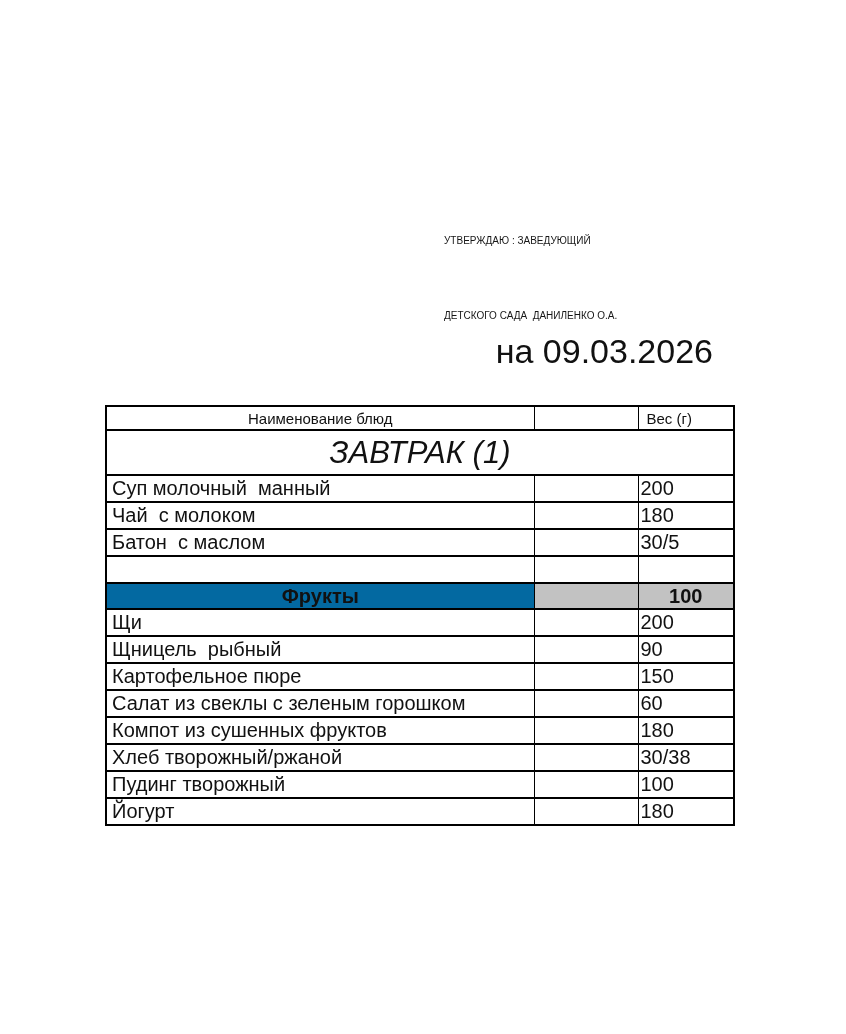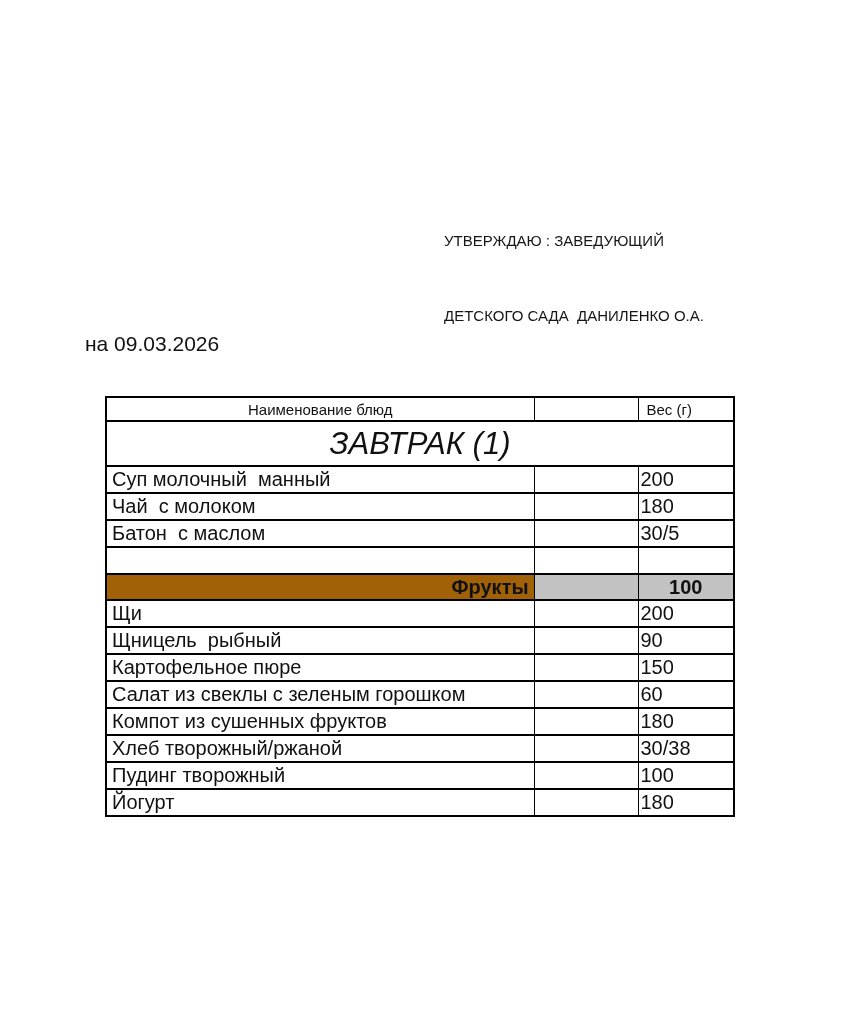--- a/index.html
+++ b/index.html
@@ -10,50 +10,50 @@
     color:#1a1a1a;
     position:relative;
     overflow:hidden;
   }
   .page{position:absolute;inset:0;}
 
   
   .approval{
     position:absolute;
     left:444px;top:178px;
-    font-size:15px;
+    font-size:10px;
     line-height:25px;
     white-space:pre;
     color:#161616;
   }
 
   
   .title{
     position:absolute;
     left:105px;top:247px;width:628px;
     text-align:center;
     font-size:54px;
     font-weight:bold;
     letter-spacing:1px;
     color:#0d0d0d;
   }
 
   
   .date-line{
     position:absolute;
     left:85px;top:332px;width:628px;
-    text-align:left;
-    font-size:21px;
+    text-align:right;
+    font-size:34px;
     color:#111;
   }
 
   
   .menu-table{
     position:absolute;
-    left:105px;top:396px;
+    left:105px;top:405px;
     width:628px;
     border-collapse:collapse;
     table-layout:fixed;
   }
   .menu-table td{
     border-top:2px solid #000;
     border-bottom:2px solid #000;
     border-left:1px solid #000;
     border-right:1px solid #000;
     padding:0 5px;
@@ -140,21 +140,21 @@
         <td class="w">30/5</td>
       </tr>
 
       <tr class="empty-row">
         <td></td>
         <td></td>
         <td></td>
       </tr>
 
       <tr class="hl-row">
-        <td class="nm" style="background: #a16207; text-align: right;">Фрукты</td>
+        <td class="nm" style="background: #0369a1;">Фрукты</td>
         <td style="background: rgb(194, 194, 194);"></td>
         <td class="w" style="background: rgb(194, 194, 194);">100</td>
       </tr>
 
 
       <tr class="item-row">
         <td class="nm">Щи</td>
         <td></td>
         <td class="w">200</td>
       </tr>

